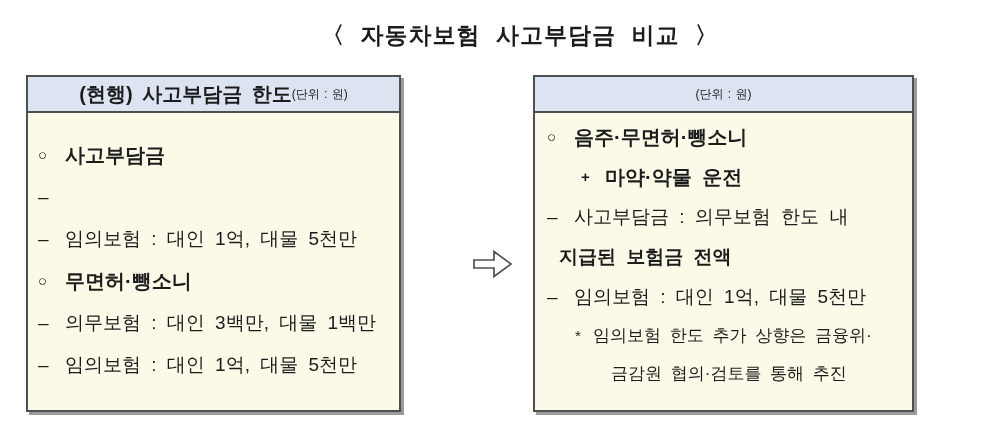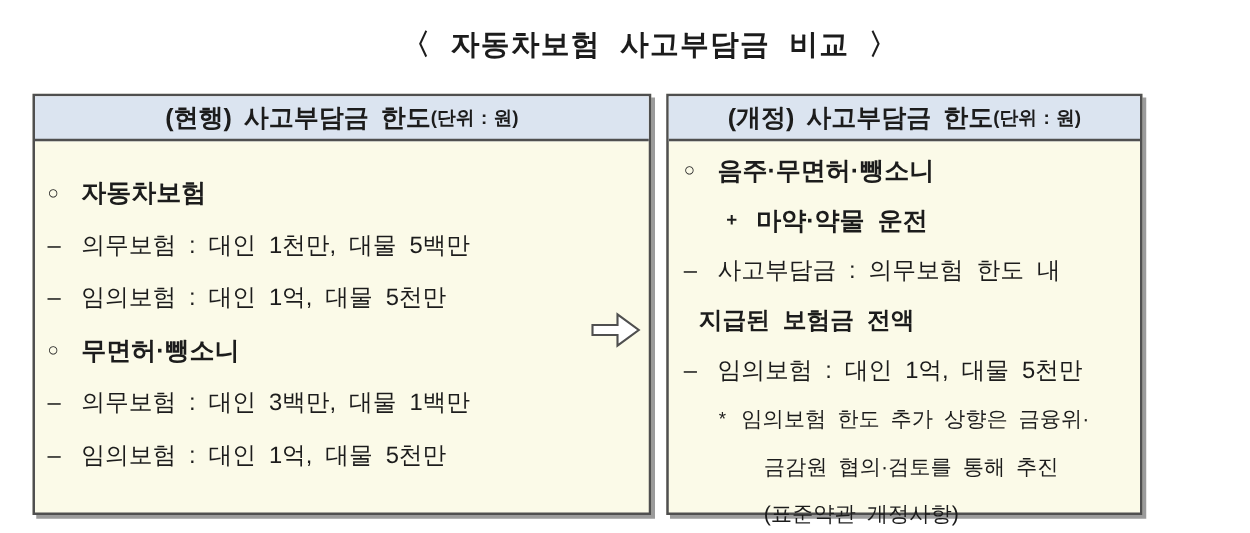--- a/index.html
+++ b/index.html
@@ -24,37 +24,37 @@
     margin-left: 20px;
   }
   .box {
     position: absolute;
     top: 75px;
     height: 337px;
     background: #fbfae8;
     border: 2px solid #4f4f4f;
     box-shadow: 3px 3px 0 rgba(130,130,130,0.8);
   }
-  .box.left  { left: 26px;  width: 495px; }
+  .box.left  { left: 26px;  width: 375px; }
   .box.right { left: 533px; width: 381px; }
   .box-header {
     height: 36px;
     background: #dbe4f0;
     border-bottom: 2px solid #4f4f4f;
     display: flex;
     align-items: center;
     justify-content: center;
     font-size: 20px;
     font-weight: bold;
     word-spacing: 4px;
     white-space: nowrap;
   }
   .box-header .unit {
-    font-size: 15px;
-    font-weight: bold;
+    font-size: 12px;
+    font-weight: normal;
     word-spacing: 1px;
   }
   .box-body { position: relative; }
   .box.left  .box-body { padding: 30px 8px 0 10px; }
   .box.right .box-body { padding: 12px 6px 0 12px; }
 
   .row {
     display: flex;
     align-items: center;
     height: 24px;
@@ -93,25 +93,24 @@
 <div class="title">〈 자동차보험 사고부담금 비교 〉</div>
 
 <div class="box left">
   <div class="box-header">
     <span>(현행) 사고부담금 한도</span>
       <span class="unit">(단위 : 원)</span>
   </div>
   <div class="box-body">
     <div class="row heading">
       <span class="bullet">○</span>
-      <span>자동차보험</span>
+      <span>사고부담금</span>
     </div>
     <div class="row">
       <span class="bullet">–</span>
-      <span>의무보험 : 대인 1천만, 대물 5백만</span>
     </div>
     <div class="row">
       <span class="bullet">–</span>
       <span>임의보험 : 대인 1억, 대물 5천만</span>
     </div>
     <div class="row heading group-gap">
       <span class="bullet">○</span>
       <span>무면허·뺑소니</span>
     </div>
     <div class="row">
@@ -126,21 +125,20 @@
 </div>
 
 <div class="arrow-wrap">
   <svg width="44" height="34" viewBox="0 0 44 34">
     <path d="M3 13 H23 V4.5 L40 17 L23 29.5 V21 H3 Z" fill="#ffffff" stroke="#4f4f4f" stroke-width="1.7" stroke-linejoin="miter"></path>
   </svg>
 </div>
 
 <div class="box right">
   <div class="box-header">
-    <span>(개정) 사고부담금 한도</span>
       <span class="unit">(단위 : 원)</span>
   </div>
   <div class="box-body">
     <div class="row heading">
       <span class="bullet">○</span>
       <span>음주·무면허·뺑소니</span>
     </div>
     <div class="row heading indent-1">
       <span class="bullet">+</span>
       <span>마약·약물 운전</span>
@@ -158,18 +156,14 @@
       <span>임의보험 : 대인 1억, 대물 5천만</span>
     </div>
     <div class="row footnote">
       <span class="bullet">*</span>
       <span>임의보험 한도 추가 상향은 금융위·</span>
     </div>
     <div class="row footnote cont no-bullet">
 
       <span>금감원 협의·검토를 통해 추진</span>
     </div>
-    <div class="row footnote cont no-bullet">
-
-      <span>(표준약관 개정사항)</span>
-    </div>
   </div>
 </div>
 
 </body></html>

